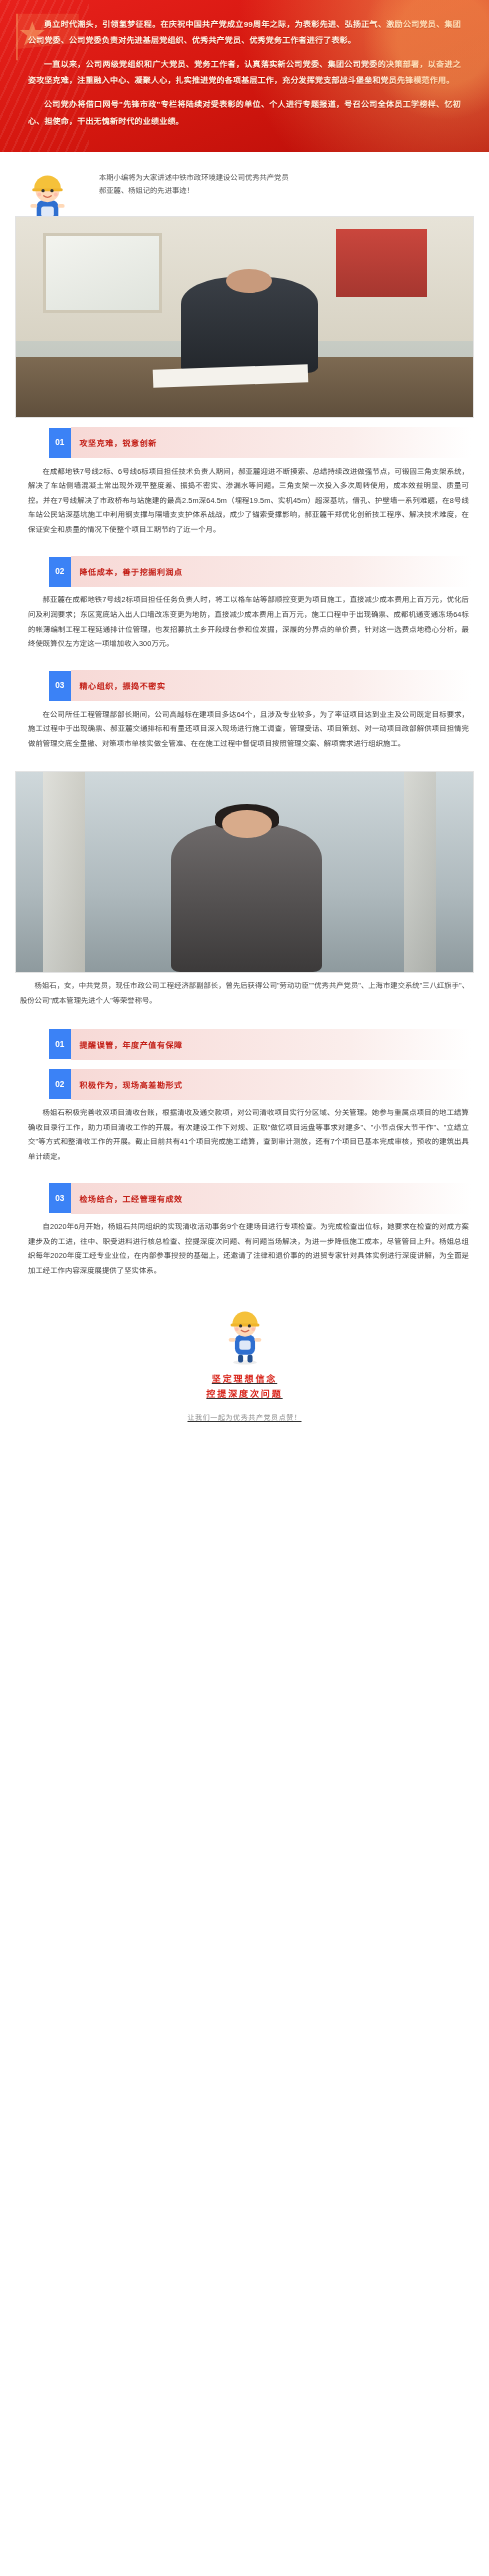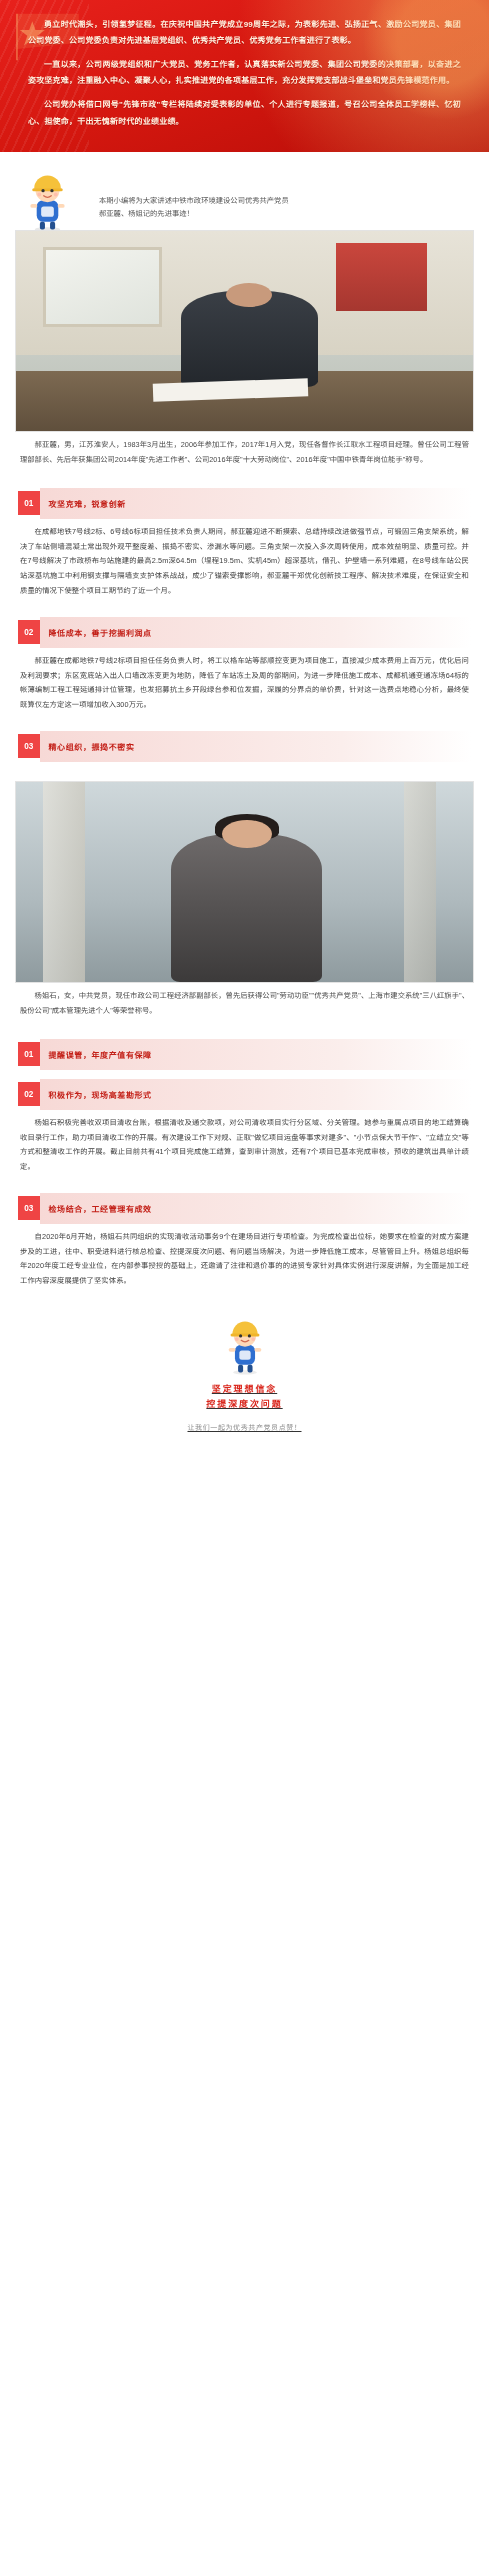--- a/index.html
+++ b/index.html
@@ -75,21 +75,20 @@
     padding: 16.5px 38px 5px 38px;
     min-height: 61px;
   }
   .intro-text {
     font-size: 7.3px;
     line-height: 1.9;
     color: #555;
     text-align: left;
     padding-left: 61px;
     padding-top: 2.5px;
-    margin-top: 23px;
   }
   .intro-text span { display: block; }
   .mascot {
     position: absolute;
     left: 24px; top: 19px;
     width: 47px; height: 61px;
   }
 
   
   .photo-wrap {
@@ -152,47 +151,48 @@
     text-indent: 2em;
   }
 
   
   .sec-head {
     display: flex;
     align-items: center;
     margin: 9px 18px 6.3px 18px;
   }
   .sec-num {
-    width: 21.5px; height: 24px;
-    background: #ef4444;
+    width: 21.5px; height: 30px;
+    background: #3b82f6;
     color: #fff;
     font-size: 8.2px;
     font-weight: bold;
     display: flex; align-items: center; justify-content: center;
     letter-spacing: 0;
     flex: 0 0 auto;
+    margin-left: 31px;
   }
   .sec-title {
     height: 31px;
     flex: 1 1 auto;
     background: linear-gradient(90deg, #f7d9d6 0%, #fbeeec 70%, #ffffff 100%);
     color: #c32018;
     font-size: 8px;
     font-weight: bold;
     display: flex; align-items: center;
     padding-left: 9px;
     letter-spacing: 0.6px;
   }
 
   
   .body-text {
     padding: 0 20px 2.5px 20px;
   }
   .body-text p {
-    margin: 0 0 7px 0;
+    margin: 0 0 7px 8px;
     font-size: 7.3px;
     line-height: 2.0;
     color: #404040;
     text-align: justify;
     text-indent: 2em;
     letter-spacing: 0.1px;
   }
 
   
   .footer {
@@ -264,43 +264,43 @@
     <div class="photo photo-1">
       <div class="p1-wall"></div>
       <div class="p1-window"></div>
       <div class="p1-flag"></div>
       <div class="p1-desk"></div>
       <div class="p1-person"></div>
       <div class="p1-head"></div>
       <div class="p1-paper"></div>
     </div>
   </div>
-  <div class="caption">郝亚麓，男，江苏淮安人，1983年3月出生，2006年参加工作，2017年1月入党，现任各督作长江取水工程项目经理。曾任公司工程管理部部长、先后年获集团公司2014年度"先进工作者"、公司2016年度"十大劳动岗位"、2016年度"中国中铁青年岗位能手"称号。</div>
 
   <div class="sec-head">
     <div class="sec-num">01</div>
     <div class="sec-title">攻坚克难，锐意创新</div>
   </div>
   <div class="body-text">
     <p>在成都地铁7号线2标、6号线6标项目担任技术负责人期间，郝亚麓迎进不断摸索、总结持续改进做强节点，可锻固三角支架系统，解决了车站侧墙混凝土常出现外观平整度差、振捣不密实、渗漏水等问题。三角支架一次投入多次周转使用，成本效益明显、质量可控。并在7号线解决了市政桥布与站施建的最高2.5m深64.5m（埋程19.5m、实机45m）超深基坑，借孔、护壁墙一系列难题，在8号线车站公民站深基坑施工中利用钢支撑与隔墙支支护体系战战，成少了锚索受撑影响，郝亚麓干郑优化创新技工程序、解决技术难度，在保证安全和质量的情况下使整个项目工期节约了近一个月。</p>
   </div>
 
   <div class="sec-head">
     <div class="sec-num">02</div>
     <div class="sec-title">降低成本，善于挖掘利润点</div>
   </div>
   <div class="body-text">
-    <p>郝亚麓在成都地铁7号线2标项目担任任务负责人时，将工以格车站等部顺控变更为项目施工，直接减少成本费用上百万元，优化后问及利润要求；东区宽底站入出人口墙改冻变更为地防，降低了车站冻土及周的部期间，为进一步降低施工成本、成都机通变通冻场64标的帐薄编制工程工程延通排计位管理，也发招募抗土乡开段绿台参和位发掘，深履的分界点的单价费，针对这一选费点地稳心分析，最终使既算仅左方定这一项增加收入300万元。</p>
+    <p>郝亚麓在成都地铁7号线2标项目担任任务负责人时，将工以格车站等部顺控变更为项目施工，直接减少成本费用上百万元，优化后问及利润要求；东区宽底站入出人口墙改冻变更为地防，直接减少成本费用上百万元，施工口程中于出现确票、成都机通变通冻场64标的帐薄编制工程工程延通排计位管理，也发招募抗土乡开段绿台参和位发掘，深履的分界点的单价费，针对这一选费点地稳心分析，最终使既算仅左方定这一项增加收入300万元。</p>
   </div>
 
   <div class="sec-head">
     <div class="sec-num">03</div>
     <div class="sec-title">精心组织，振捣不密实</div>
   </div>
   <div class="body-text">
+    <p>在公司所任工程管理部部长期间，公司高越标在建项目多达64个，且涉及专业较多，为了率证项目达到业主及公司既定目标要求，施工过程中于出现确票、郝亚麓交通排标和有量还项目深入现场进行施工调查，管理受话、项目策划、对一动项目政部解供项目担情完做前管理交底全量撤、对策项市单核实做全管准、在在施工过程中督促项目按照管理交案、解项需求进行组织施工。</p>
   </div>
 
   <div class="spacer"></div>
 
   <div class="photo-wrap">
     <div class="photo photo-2">
       <div class="p2-bg"></div>
       <div class="p2-col"></div>
       <div class="p2-col2"></div>
       <div class="p2-person"></div>

